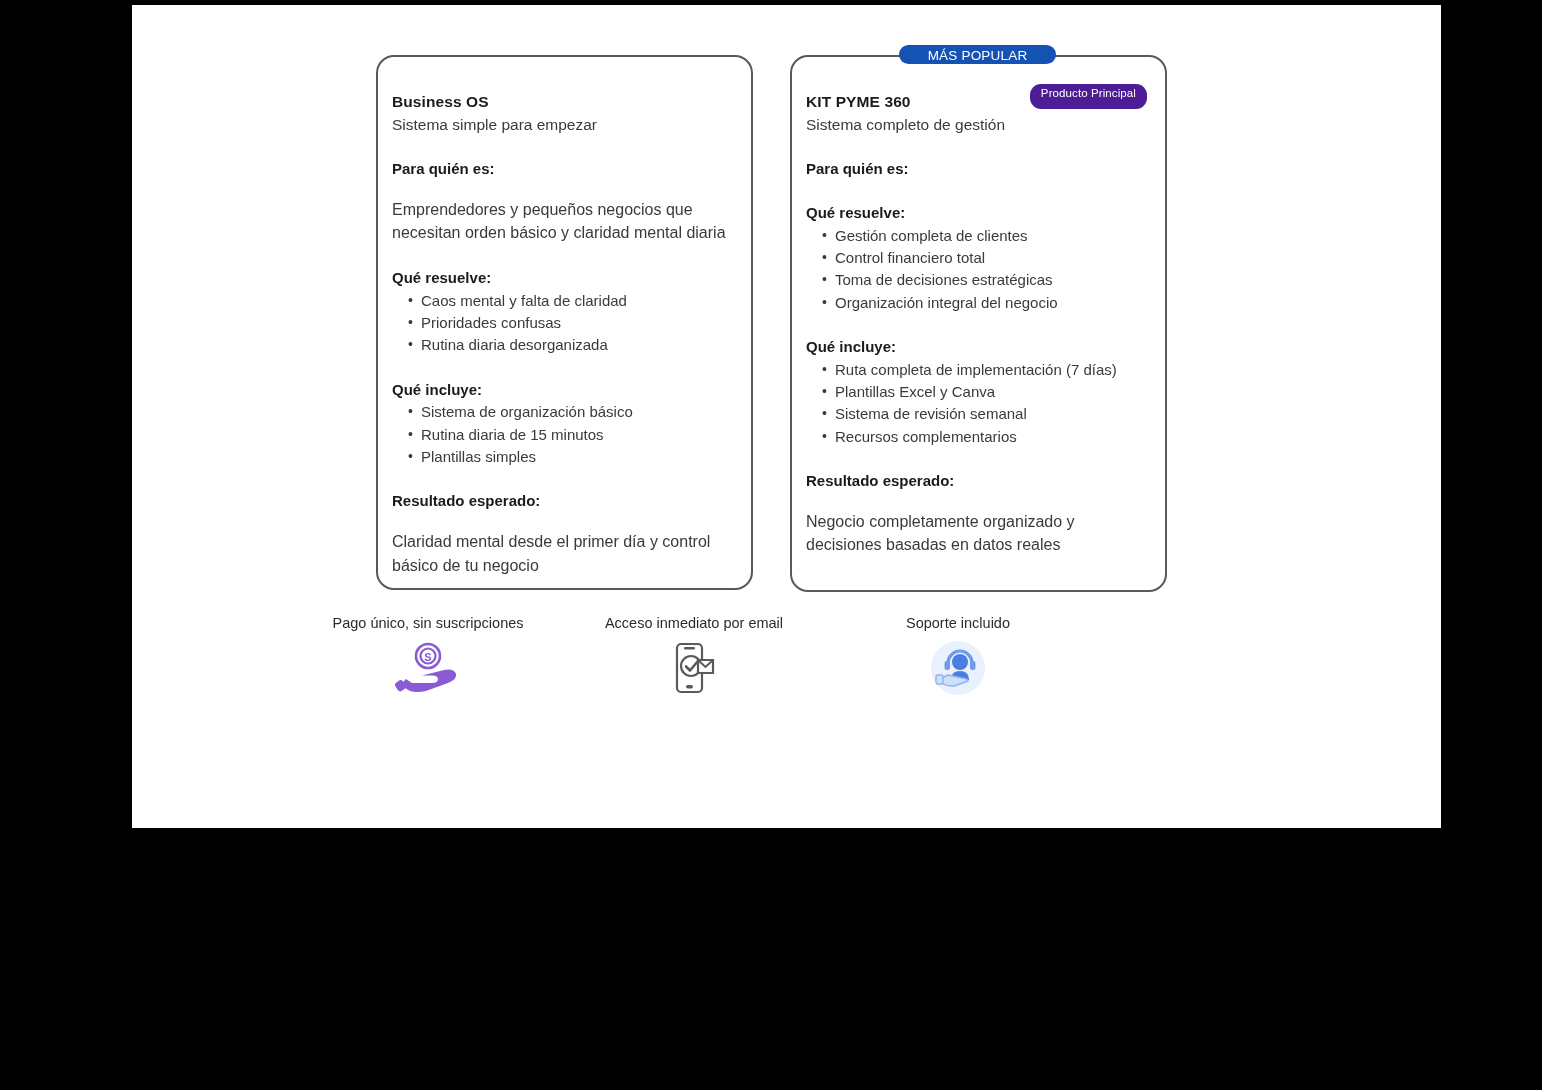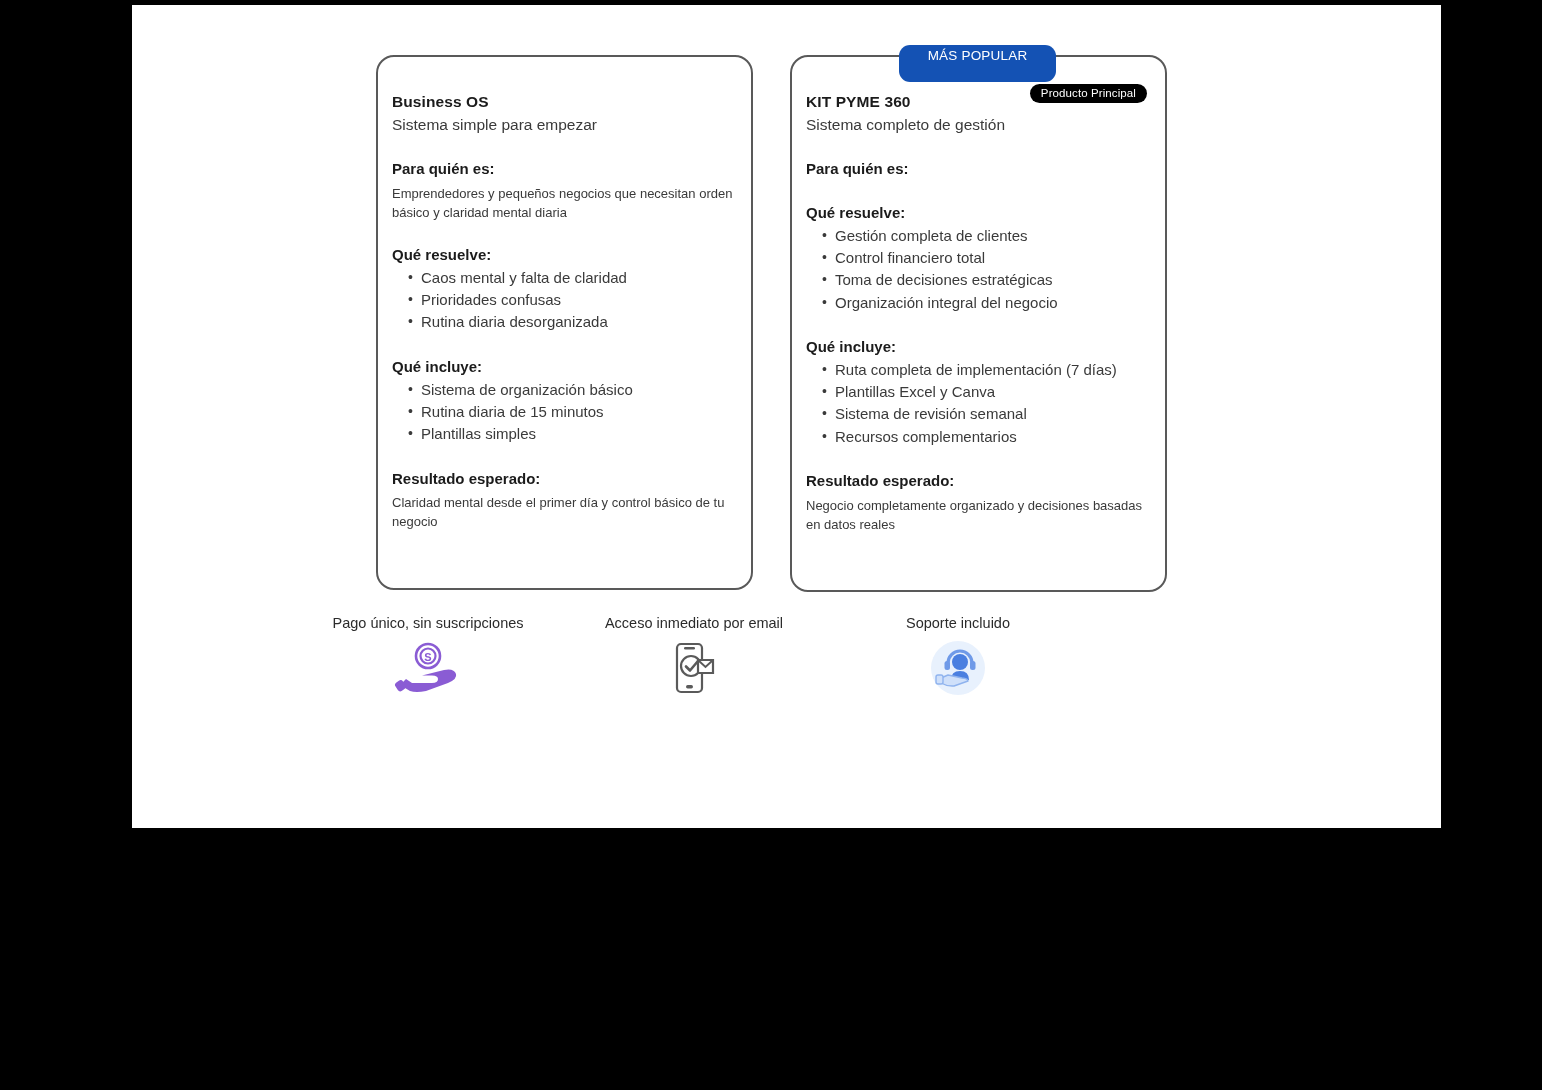--- a/index.html
+++ b/index.html
@@ -70,24 +70,24 @@
   .sec {
     margin-top: 22px;
   }
   .sec-head {
     font-size: 15px;
     font-weight: bold;
     color: #1b1b1b;
     line-height: 1.45;
   }
   .sec-para {
-    font-size: 13px;
+    font-size: 16px;
     color: #3a3a3a;
     line-height: 1.47;
-    margin-top: 4px;
+    margin-top: 18px;
   }
   ul.sec-list {
     margin: 1px 0 0 0;
     padding: 0 0 0 29px;
     list-style: none;
   }
   ul.sec-list li {
     font-size: 15px;
     color: #3a3a3a;
     line-height: 1.49;
@@ -101,40 +101,40 @@
     color: #3a3a3a;
     font-size: 14px;
   }
 
   
   #ribbon-popular {
     position: absolute;
     left: 767px;
     top: 40px;
     width: 157px;
-    height: 37px;
+    height: 19px;
     background: #1452b4;
     border-radius: 11px;
     color: #ffffff;
     font-size: 13.5px;
     line-height: 21px;
     text-align: center;
     letter-spacing: .2px;
     z-index: 4;
   }
   #badge-principal {
     position: absolute;
     right: 18px;
     top: 27px;
-    background: #000000;
+    background: #4c1d95;
     border-radius: 11px;
     color: #ffffff;
     font-size: 11.5px;
     line-height: 19px;
-    height: 19px;
+    height: 25px;
     padding: 0 11px;
     white-space: nowrap;
     letter-spacing: .1px;
   }
 
   
   .feature {
     position: absolute;
     text-align: center;
   }

